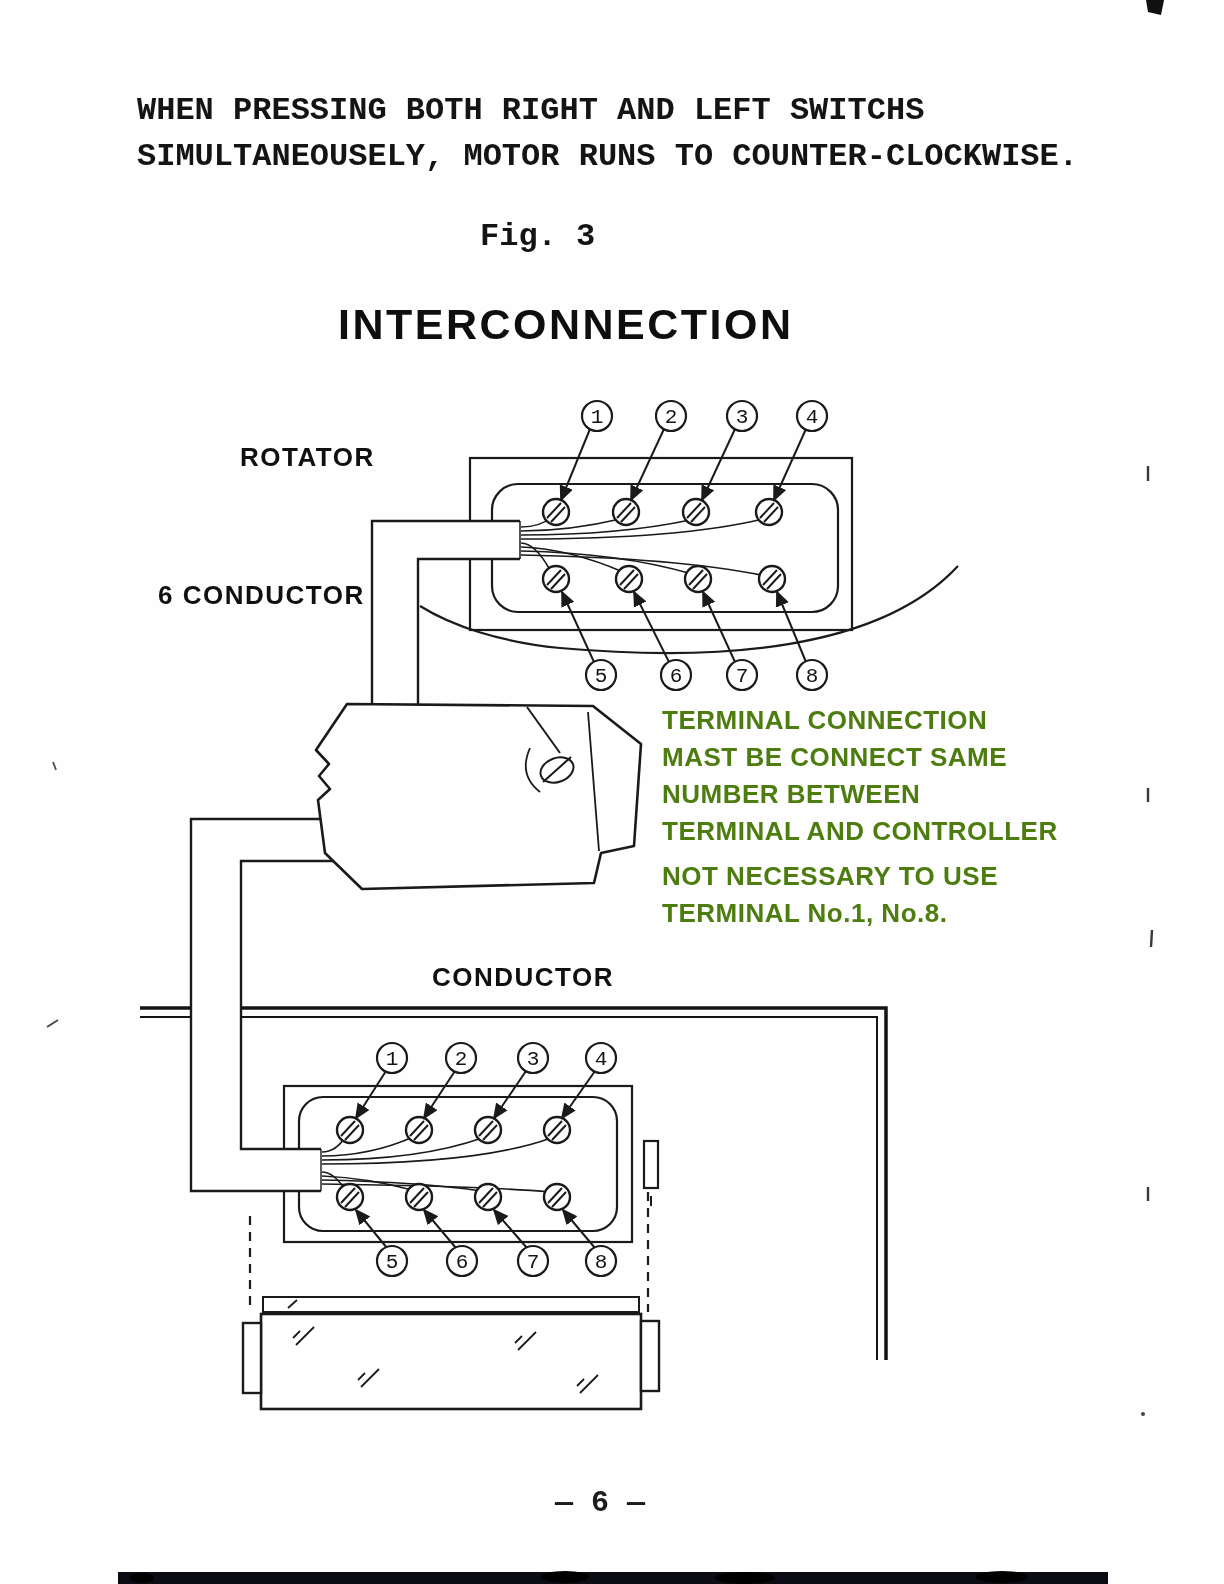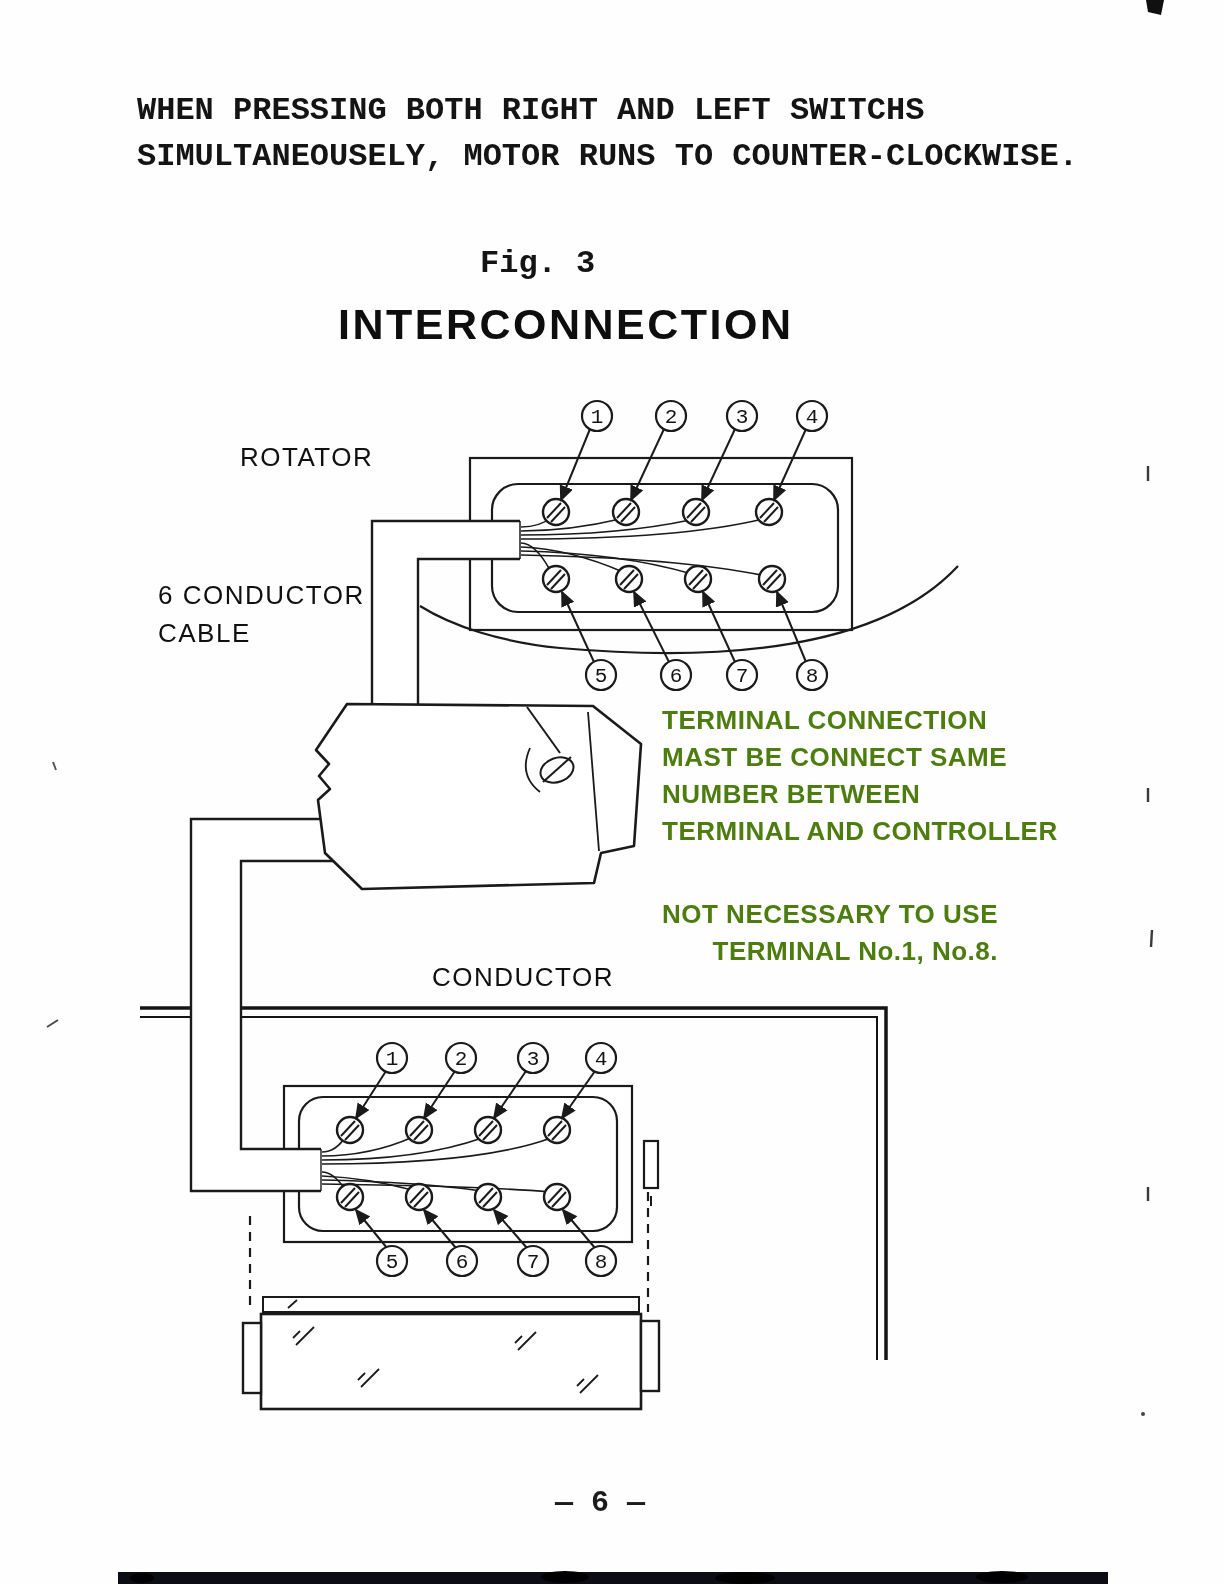--- a/index.html
+++ b/index.html
@@ -9,21 +9,21 @@
     background:#fefefe;
     font-family:"Liberation Sans",sans-serif;
     color:#161616;
     overflow:hidden;
   }
   .abs{position:absolute;font-weight:bold;}
   .mono{font-family:"Liberation Mono",monospace;}
   .typed{font-size:32px;line-height:46px;letter-spacing:0px;color:#141414;}
   .figcap{font-size:32px;color:#141414;}
   .big-title{font-size:43px;font-weight:700;letter-spacing:2.5px;color:#0e0e0e;}
-  .dlabel{font-size:26px;font-weight:400;letter-spacing:1.5px;color:#101010;}
+  .dlabel{font-size:26px;font-weight:700;letter-spacing:1.5px;color:#101010;}
   .note{font-size:26px;font-weight:700;letter-spacing:0.5px;line-height:37px;color:#4d7c0f;}
   .pagenum{font-size:30px;color:#1c1c1c;}
   svg{position:absolute;left:0;top:0;}
 </style>
 </head>
 <body>
 
 <div id="page">
 
   <svg width="1224" height="1584" viewBox="0 0 1224 1584">
@@ -257,39 +257,38 @@
       <ellipse cx="1002" cy="1577" rx="26" ry="6" fill="#000"></ellipse>
       <ellipse cx="142" cy="1578" rx="12" ry="5" fill="#000"></ellipse>
     </g>
   </svg>
 
   <div class="abs mono typed" style="left:137px;top:88px;">
     <div>WHEN PRESSING BOTH RIGHT AND LEFT SWITCHS</div>
     <div>SIMULTANEOUSELY, MOTOR RUNS TO COUNTER-CLOCKWISE.</div>
   </div>
 
-  <div class="abs mono figcap" style="left:480px;top:218px;margin-top:27px;">Fig. 3</div>
+  <div class="abs mono figcap" style="left:480px;top:218px;">Fig. 3</div>
 
   <div class="abs big-title" style="left:338px;top:300px;">INTERCONNECTION</div>
 
   <div class="abs dlabel" style="left:240px;top:442px;">ROTATOR</div>
 
   <div class="abs dlabel" style="left:158px;top:576px;line-height:38px;">
     <div>6 CONDUCTOR</div>
-    <div>CABLE</div>
   </div>
 
   <div class="abs note" style="left:662px;top:702px;">
     <div>TERMINAL CONNECTION</div>
     <div>MAST BE CONNECT SAME</div>
     <div>NUMBER BETWEEN</div>
     <div>TERMINAL AND CONTROLLER</div>
   </div>
 
-  <div class="abs note" style="left:662px;top:896px;text-align:right;">
+  <div class="abs note" style="left:662px;top:858px;">
     <div>NOT NECESSARY TO USE</div>
     <div>TERMINAL  No.1, No.8.</div>
   </div>
 
   <div class="abs dlabel" style="left:432px;top:962px;">CONDUCTOR</div>
 
   <div class="abs mono pagenum" style="left:500px;top:1486px;width:200px;text-align:center;">— 6 —</div>
 
 </div>
 

